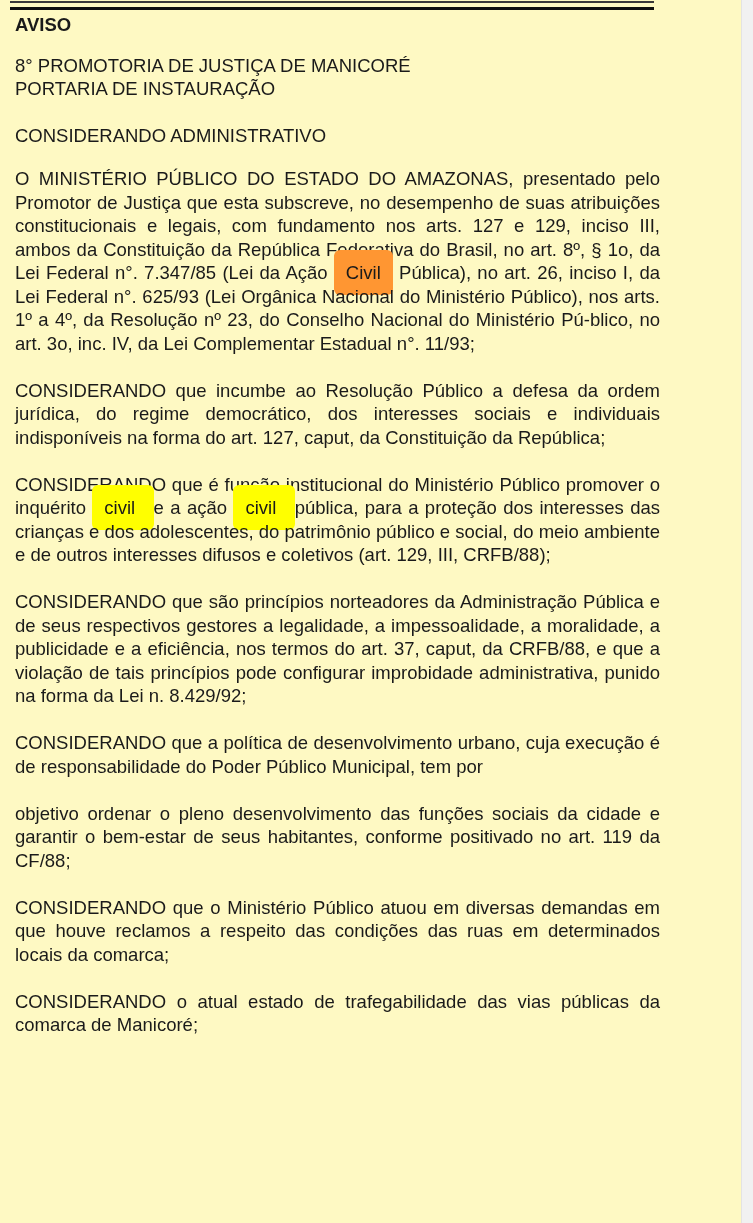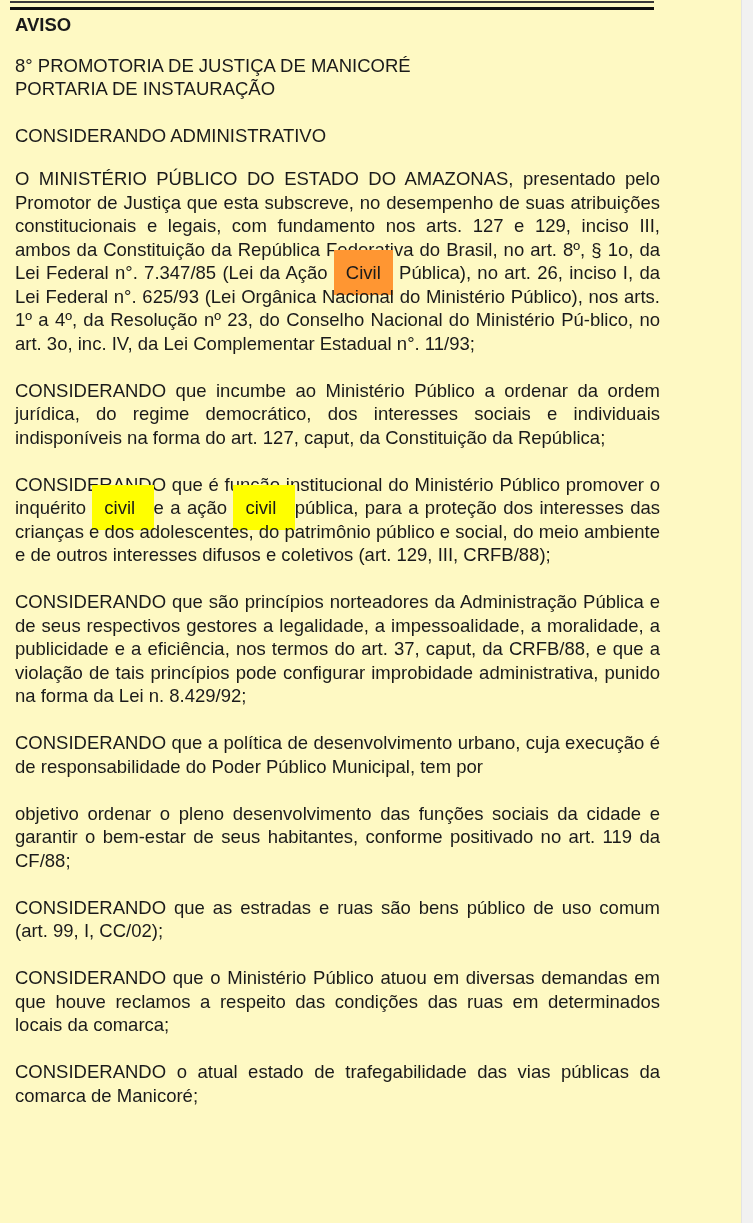--- a/index.html
+++ b/index.html
@@ -31,20 +31,21 @@
   }
   .doc-headings { margin: 0 0 23px 0; }
   .doc-subtitle { margin: 0 0 20px 0; }
   p.body-para {
     margin: 0 0 23.5px 0;
     text-align: justify;
   }
   mark {
     color: #1a1a1a;
     padding: 12px;
+    border-radius: 6px;
   }
   .scroll-strip {
     position: absolute;
     top: 0;
     right: 0;
     width: 11px;
     height: 100%;
     background: #f1f1f1;
     border-left: 1px solid #e3e3e3;
   }
@@ -56,24 +57,23 @@
   <div class="double-rule"></div>
   <div class="content">
     <div class="doc-title">AVISO</div>
     <div class="doc-headings">
       <div>8° PROMOTORIA DE JUSTIÇA DE MANICORÉ</div>
       <div>PORTARIA DE INSTAURAÇÃO</div>
     </div>
     <div class="doc-subtitle">CONSIDERANDO ADMINISTRATIVO</div>
     <div id="paragraphs">
         <p class="body-para">O MINISTÉRIO PÚBLICO DO ESTADO DO AMAZONAS, presentado pelo Promotor de Justiça que esta subscreve, no desempenho de suas atribuições constitucionais e legais, com fundamento nos arts. 127 e 129, inciso III, ambos da Constituição da República Federativa do Brasil, no art. 8º, § 1o, da Lei Federal n°. 7.347/85 (Lei da Ação <mark style="background-color: rgb(255, 150, 50);">Civil</mark> Pública), no art. 26, inciso I, da Lei Federal n°. 625/93 (Lei Orgânica Nacional do Ministério Público), nos arts. 1º a 4º, da Resolução nº 23, do Conselho Nacional do Ministério Pú-blico, no art. 3o, inc. IV, da Lei Complementar Estadual n°. 11/93;</p>
-        <p class="body-para">CONSIDERANDO que incumbe ao Ministério Público a ordenar da ordem jurídica, do regime democrático, dos interesses sociais e individuais indisponíveis na forma do art. 127, caput, da Constituição da República;</p>
+        <p class="body-para">CONSIDERANDO que incumbe ao Resolução Público a defesa da ordem jurídica, do regime democrático, dos interesses sociais e individuais indisponíveis na forma do art. 127, caput, da Constituição da República;</p>
         <p class="body-para">CONSIDERANDO que é função institucional do Ministério Público promover o inquérito <mark style="background-color: rgb(255, 255, 0);">civil </mark>e a ação <mark style="background-color: rgb(255, 255, 0);">civil </mark>pública, para a proteção dos interesses das crianças e dos adolescentes, do patrimônio público e social, do meio ambiente e de outros interesses difusos e coletivos (art. 129, III, CRFB/88);</p>
         <p class="body-para">CONSIDERANDO que são princípios norteadores da Administração Pública e de seus respectivos gestores a legalidade, a impessoalidade, a moralidade, a publicidade e a eficiência, nos termos do art. 37, caput, da CRFB/88, e que a violação de tais princípios pode configurar improbidade administrativa, punido na forma da Lei n. 8.429/92;</p>
         <p class="body-para">CONSIDERANDO que a política de desenvolvimento urbano, cuja execução é de responsabilidade do Poder Público Municipal, tem por</p>
         <p class="body-para">objetivo ordenar o pleno desenvolvimento das funções sociais da cidade e garantir o bem-estar de seus habitantes, conforme positivado no art. 119 da CF/88;</p>
-        <p class="body-para">CONSIDERANDO que as estradas e ruas são bens público de uso comum (art. 99, I, CC/02);</p>
         <p class="body-para">CONSIDERANDO que o Ministério Público atuou em diversas demandas em que houve reclamos a respeito das condições das ruas em determinados locais da comarca;</p>
         <p class="body-para">CONSIDERANDO o atual estado de trafegabilidade das vias públicas da comarca de Manicoré;</p>
       </div>
   </div>
   <div class="scroll-strip"></div>
 </div>
 
 </body></html>

